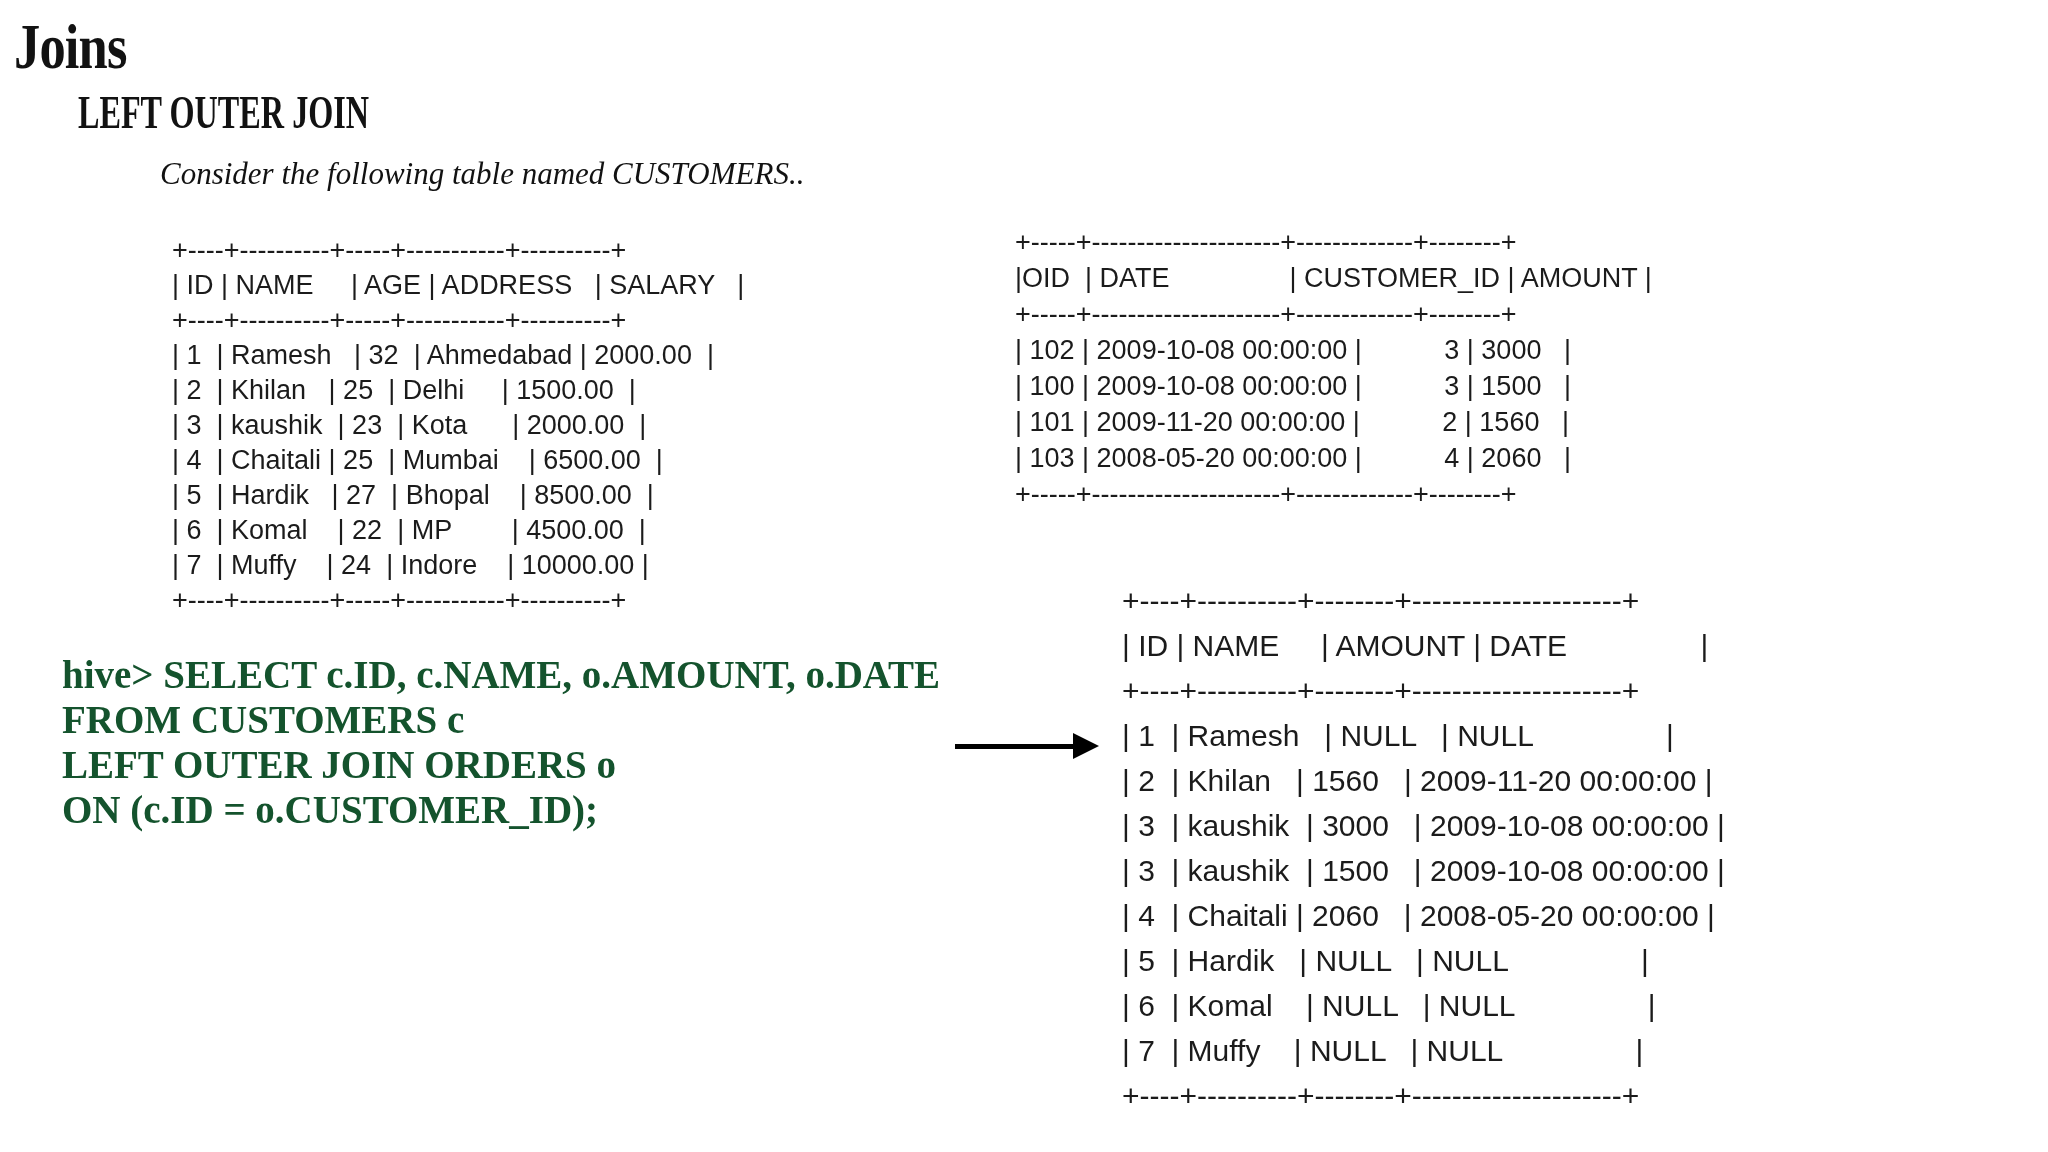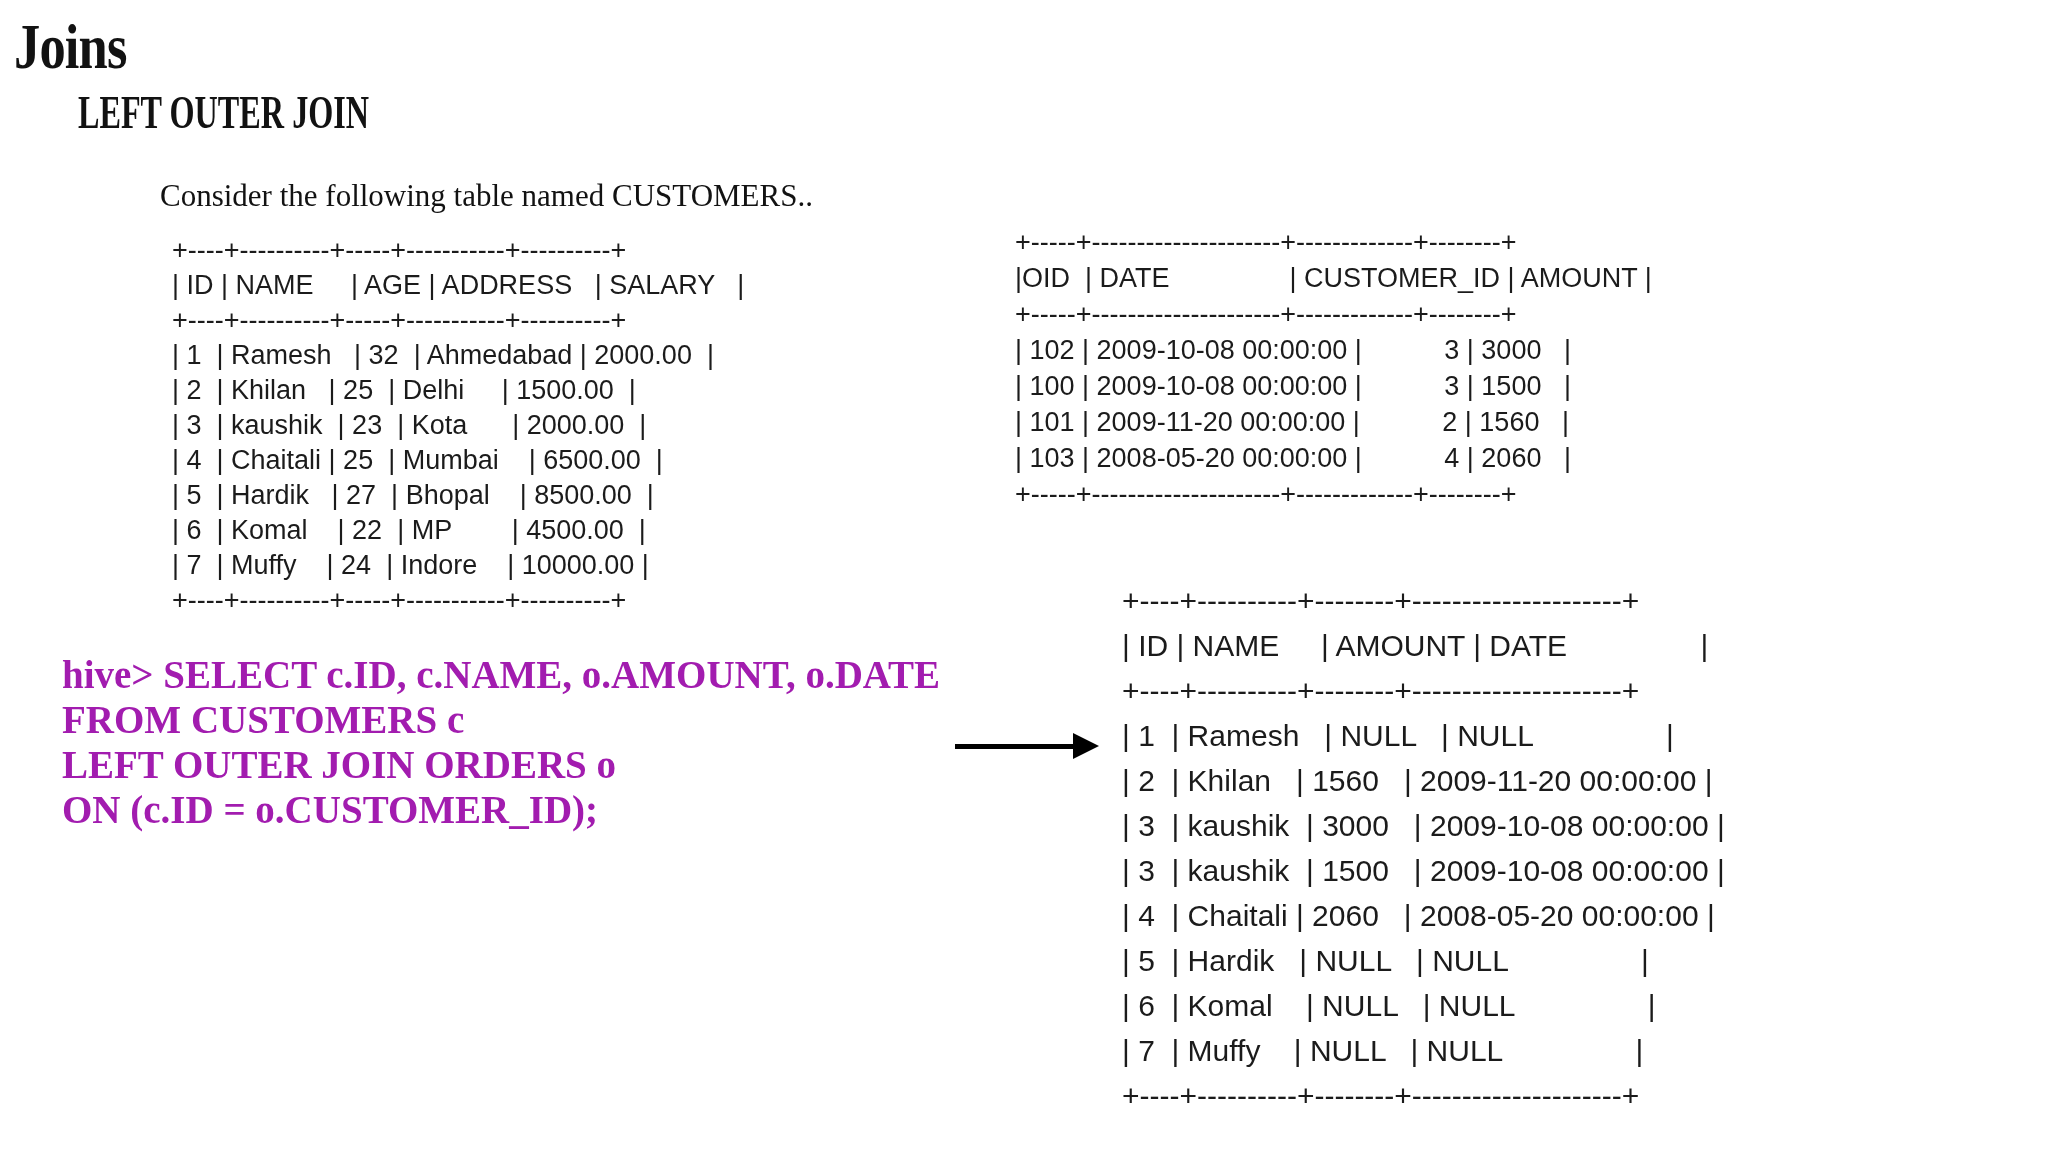--- a/index.html
+++ b/index.html
@@ -13,33 +13,33 @@
     position:absolute; left:14px; top:10px;
     font-size:64px; font-weight:bold; letter-spacing:-1px;
     transform:scaleX(0.82); transform-origin:left top; white-space:nowrap;
   }
   .subtitle {
     position:absolute; left:78px; top:86px;
     font-size:46px; font-weight:bold;
     transform:scaleX(0.70); transform-origin:left top; white-space:nowrap;
   }
   .caption { position:absolute; font-size:31px; white-space:nowrap; }
-  .caption-customers { left:160px; top:178px; }
+  .caption-customers { left:160px; top:156px;font-style:italic; }
   .caption-orders  { left:1150px; top:158px; }
   pre.ascii {
     position:absolute; font-family:"Liberation Sans", sans-serif;
     white-space:pre; color:#1b1b1b;
   }
   .customers-ascii { left:172px;  top:233px; font-size:27px; line-height:35px; }
   .orders-ascii    { left:1015px; top:224px; font-size:27px; line-height:36px; }
   .result-ascii    { left:1122px; top:578px; font-size:30px; line-height:45px; }
   pre.query {
     position:absolute; left:62px; top:652px;
     font-family:"Liberation Serif", serif; font-weight:bold;
-    font-size:39px; line-height:45px; white-space:pre; color:#a21caf;
+    font-size:39px; line-height:45px; white-space:pre; color:#14532d;
   }
   .arrow { position:absolute; left:955px; top:733px; width:146px; height:26px; }
   .arrow-line {
     position:absolute; left:0; top:11px; width:120px; height:5px; background:#000000;
   }
   .arrow-head {
     position:absolute; left:118px; top:0; width:0; height:0;
     border-left:26px solid #000000;
     border-top:13px solid transparent;
     border-bottom:13px solid transparent;

